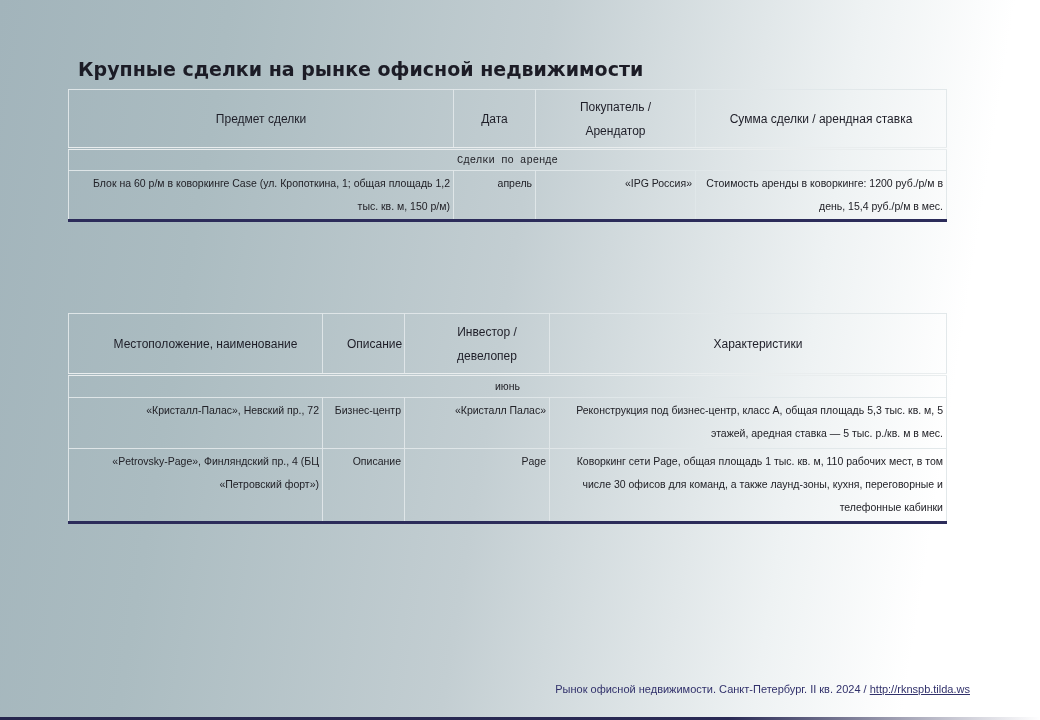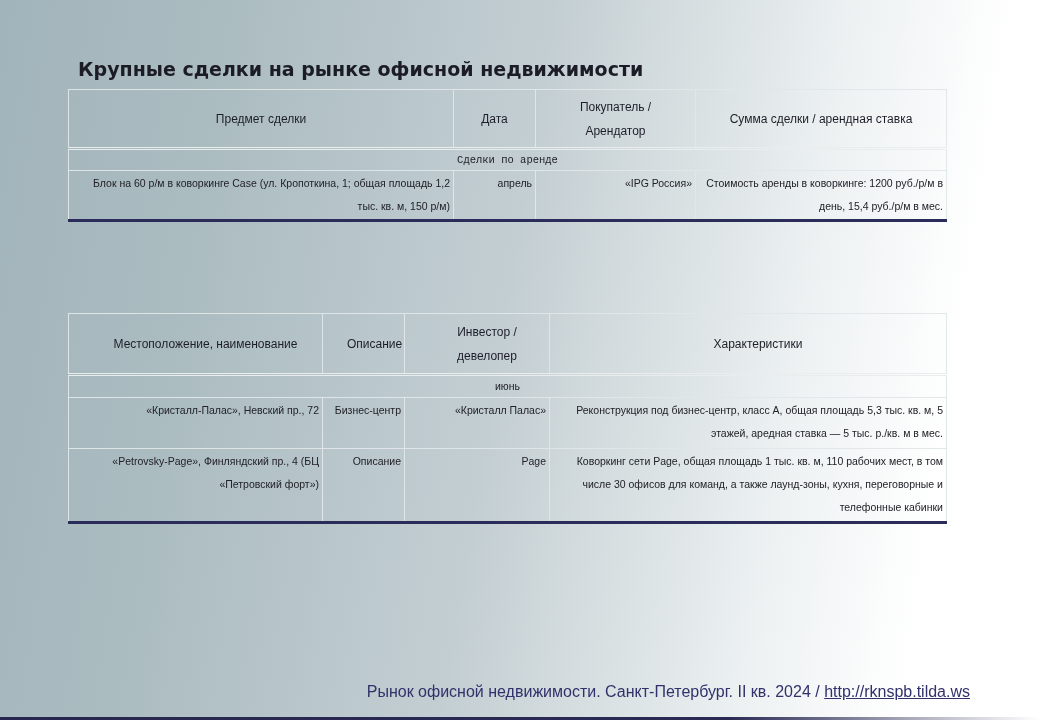--- a/index.html
+++ b/index.html
@@ -40,21 +40,21 @@
     line-height:13px;padding:0;
   }
   .tbl1 td.section{height:20px;font-family:Liberation Mono, monospace;}
   .tbl2 td.section{height:21px;}
   .tbl td.data{line-height:23px;padding:1px 3px 0 2px;}
   .tbl1 tr.r0 td{height:47px;}
   .tbl2 tr.r0 td{height:49px;}
   .tbl2 tr.r1 td{height:71px;}
   .footer{
     position:absolute;top:683px;right:70px;
-    font-size:16px;color:#31316b;white-space:nowrap;
+    font-size:11px;color:#31316b;white-space:nowrap;
   }
   .footer a{color:#31316b;text-decoration:underline;cursor:pointer;}
   .bottom-edge{
     position:absolute;left:0;bottom:0;width:1040px;height:3px;
     background:linear-gradient(90deg,#26264e 0%,#2a2a55 70%,rgba(42,42,85,0.25) 92%,rgba(42,42,85,0) 100%);
   }
 </style>
 </head>
 <body>
 

